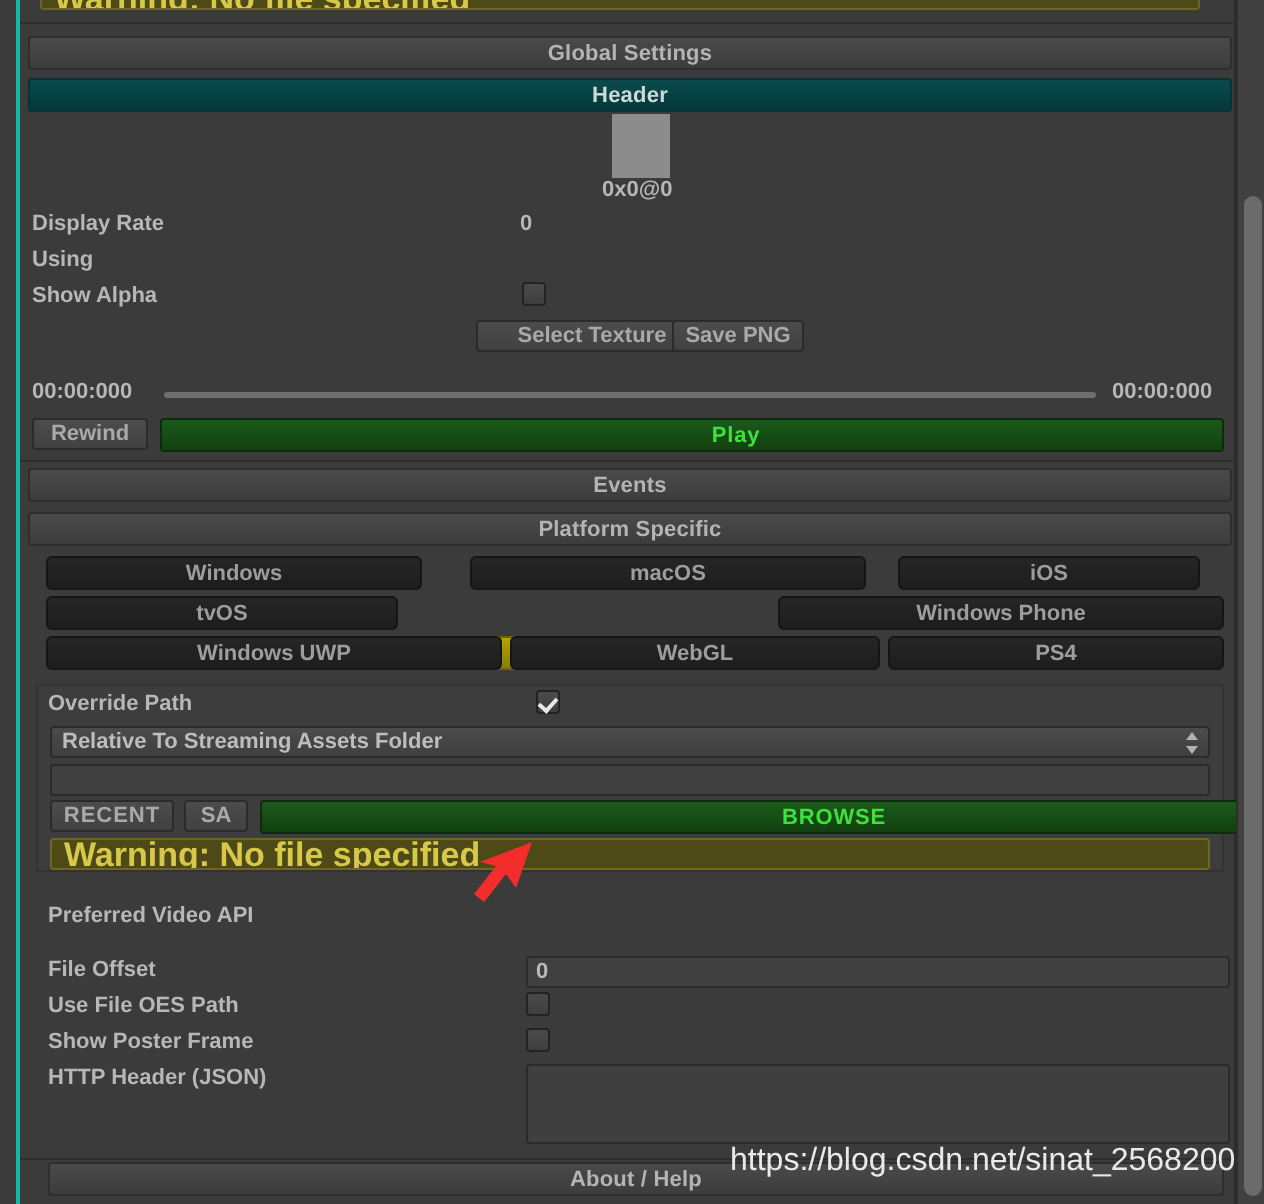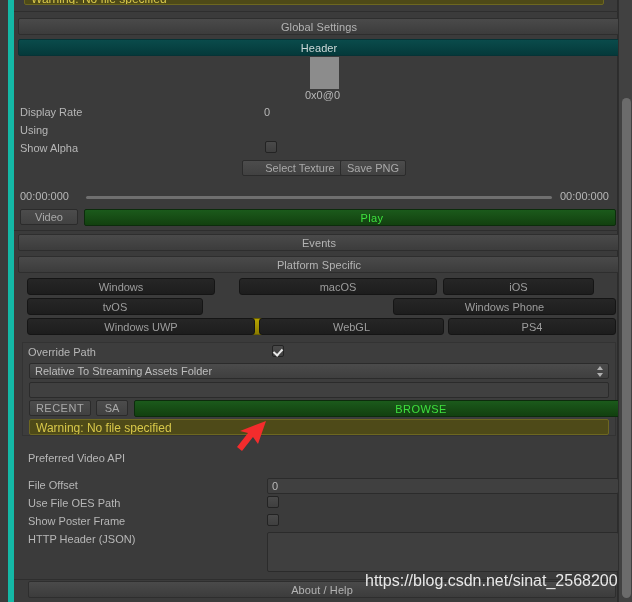--- a/index.html
+++ b/index.html
@@ -19,22 +19,23 @@
     background: #3b3b3b;
   }
 
   .inspector-body {
     position: absolute;
     left: 8px;
     top: 0;
     width: 610px;
     height: 602px;
     background: #3b3b3b;
-    border-left: 6px solid #14b8a6;
+    border-left: 2px solid #14b8a6;
     border-right: 1px solid #2c2c2c;
+    font-weight: bold;
   }
 
   
   .section-bar {
     position: relative;
     height: 17px;
     line-height: 17px;
     text-align: center;
     font-size: 11px;
     color: #b4b4b4;
@@ -48,21 +49,21 @@
     background: linear-gradient(#0a4b4b, #04393a);
     border: 1px solid #063336;
     color: #cdd9d9;
   }
 
   
   .warnbox {
     background: #4e4a18;
     border: 1px solid #6d6720;
     color: #d8c84a;
-    font-size: 12px;
+    font-size: 17px;
     line-height: 15px;
     padding: 1px 6px;
     border-radius: 2px;
     white-space: nowrap;
     overflow: hidden;
   }
 
   .row-label {
     position: absolute;
     left: 6px;
@@ -290,21 +291,21 @@
     </div>
     <div class="mini-btn" style="left:326px; top:160px; width:66px;">
       <span>Save PNG</span>
     </div>
 
     <div class="value-text" style="left:6px; top:190px;">00:00:000</div>
     <div class="slider-track" style="left:72px; top:196px; width:466px;"></div>
     <div class="value-text" style="left:546px; top:190px;">00:00:000</div>
 
     <div class="mini-btn" style="left:6px; top:209px; width:58px;">
-      <span>Video</span>
+      <span>Rewind</span>
     </div>
     <div class="green-bar" style="left:70px; top:209px; width:532px;padding-left:44px;">
       <span>Play</span>
     </div>
 
     <div class="divider" style="top:230px;"></div>
 
     <div class="section-bar" style="position:absolute; left:4px; top:234px; width:602px;">
       <span>Events</span>
     </div>
@@ -312,21 +313,21 @@
     <div class="section-bar" style="position:absolute; left:4px; top:256px; width:602px;">
       <span>Platform Specific</span>
     </div>
 
     <div class="plat-btn" style="left:13px; top:278px; width:188px;">
       <span>Windows</span>
     </div>
     <div class="plat-btn" style="left:225px; top:278px; width:198px;">
       <span>macOS</span>
     </div>
-    <div class="plat-btn" style="left:429px; top:278px; width:151px;">
+    <div class="plat-btn" style="left:439px; top:278px; width:151px;">
       <span>iOS</span>
     </div>
 
     <div class="plat-btn" style="left:13px; top:298px; width:176px;">
       <span>tvOS</span>
     </div>
     <div class="plat-btn active" style="left:192px; top:298px; width:183px;margin-top:20px;">
       <span>Android</span>
     </div>
     <div class="plat-btn" style="left:379px; top:298px; width:223px;">

